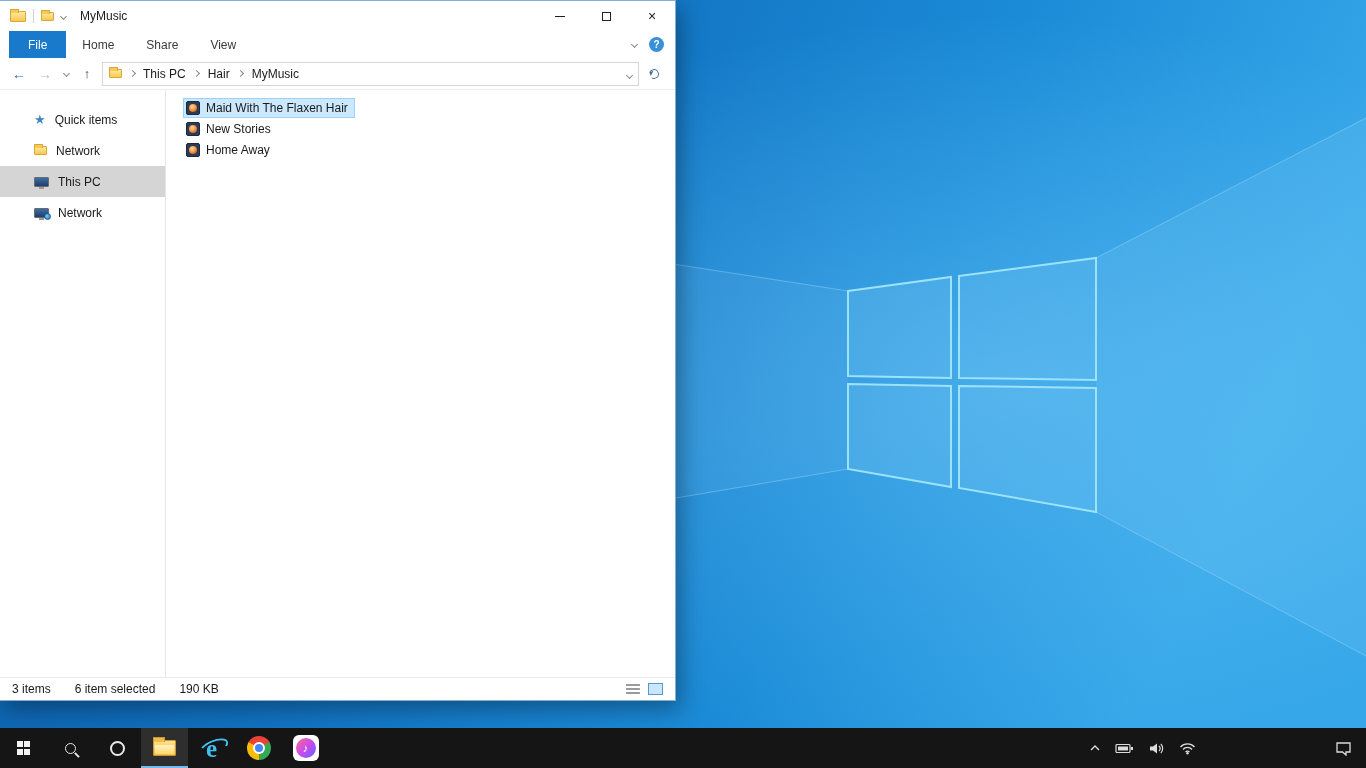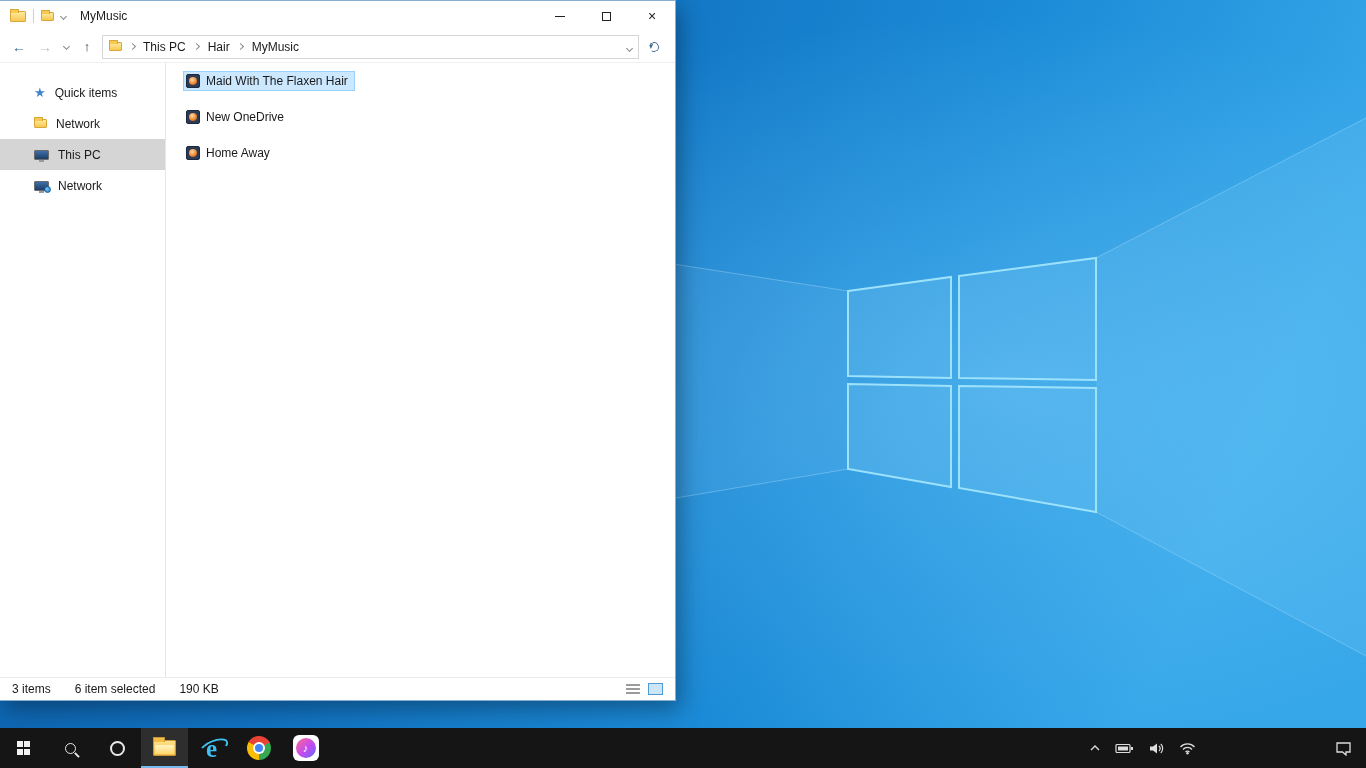--- a/index.html
+++ b/index.html
@@ -84,21 +84,21 @@
   .nav-item.selected { background: #d5d5d5; }
   .star-ico { color: #3d85c8; font-size: 13px; line-height: 1; }
   .pc-ico { position: relative; width: 15px; height: 10px; border: 1px solid #6b6b6b;
     background: linear-gradient(#3d6ea8, #1d3e66); border-radius: 1px; }
   .pc-ico::after { content:''; position: absolute; left: 4px; bottom: -3px; width: 5px; height: 2px; background: #9a9a9a; }
   .net-globe { position: absolute; right: -3px; bottom: -3px; width: 7px; height: 7px; border-radius: 50%;
     background: radial-gradient(circle at 35% 35%, #7ec3ef, #1d78c1); border: 1px solid #0f5c9c; }
 
   .filepane { flex: 1; padding: 8px 0 0 17px; }
   .file-row { display: flex; width: max-content; align-items: center; gap: 6px; height: 20px;
-    padding: 0 6px 0 2px; border: 1px solid transparent; font-size: 12px; color: #1a1a1a; margin-bottom: 16px; }
+    padding: 0 6px 0 2px; border: 1px solid transparent; font-size: 12px; color: #1a1a1a; margin-bottom: 1px; }
   .file-row.selected { background: #cce8ff; border-color: #99d1ff; }
   .music-ico { width: 14px; height: 14px; flex: none; border-radius: 2px; background: #2b3a55;
     border: 1px solid #1c2940; display: flex; align-items: center; justify-content: center; }
   .music-ico i { display: block; width: 8px; height: 8px; border-radius: 50%;
     background: radial-gradient(circle at 40% 35%, #ffd9a8, #ef8a32 55%, #8a3d0f); }
 
   
   .statusbar { height: 23px; border-top: 1px solid #ebebeb; display: flex; align-items: center;
     padding: 0 12px; font-size: 12px; color: #1a1a1a; flex: none; }
   .status-field { margin-right: 24px; }
@@ -199,20 +199,30 @@
         </div>
       <div class="win-btn">
           <span class="max-glyph"></span>
         </div>
       <div class="win-btn">
           <span class="close-glyph">×</span>
         </div>
     </div>
   </div>
 
+  <div class="ribbon">
+    <div class="tab file">File</div>
+    <div class="tab">Home</div>
+    <div class="tab">Share</div>
+    <div class="tab">View</div>
+    <div class="ribbon-right">
+      <span class="chv light"></span>
+      <span class="help-btn">?</span>
+    </div>
+  </div>
 
   <div class="addr-row">
     <span class="nav-arrow back">←</span>
     <span class="nav-arrow fwd">→</span>
     <span class="addr-chv">
         <span class="chv light"></span>
       </span>
     <span class="nav-arrow up">↑</span>
 
     <div class="crumb-box">
@@ -264,21 +274,21 @@
       <div class="file-row selected">
         <span class="music-ico">
             <i></i>
           </span>
         <span>Maid With The Flaxen Hair</span>
       </div>
       <div class="file-row">
         <span class="music-ico">
             <i></i>
           </span>
-        <span>New OneDrive</span>
+        <span>New Stories</span>
       </div>
       <div class="file-row">
         <span class="music-ico">
             <i></i>
           </span>
         <span>Home Away</span>
       </div>
     </div>
   </div>
 

